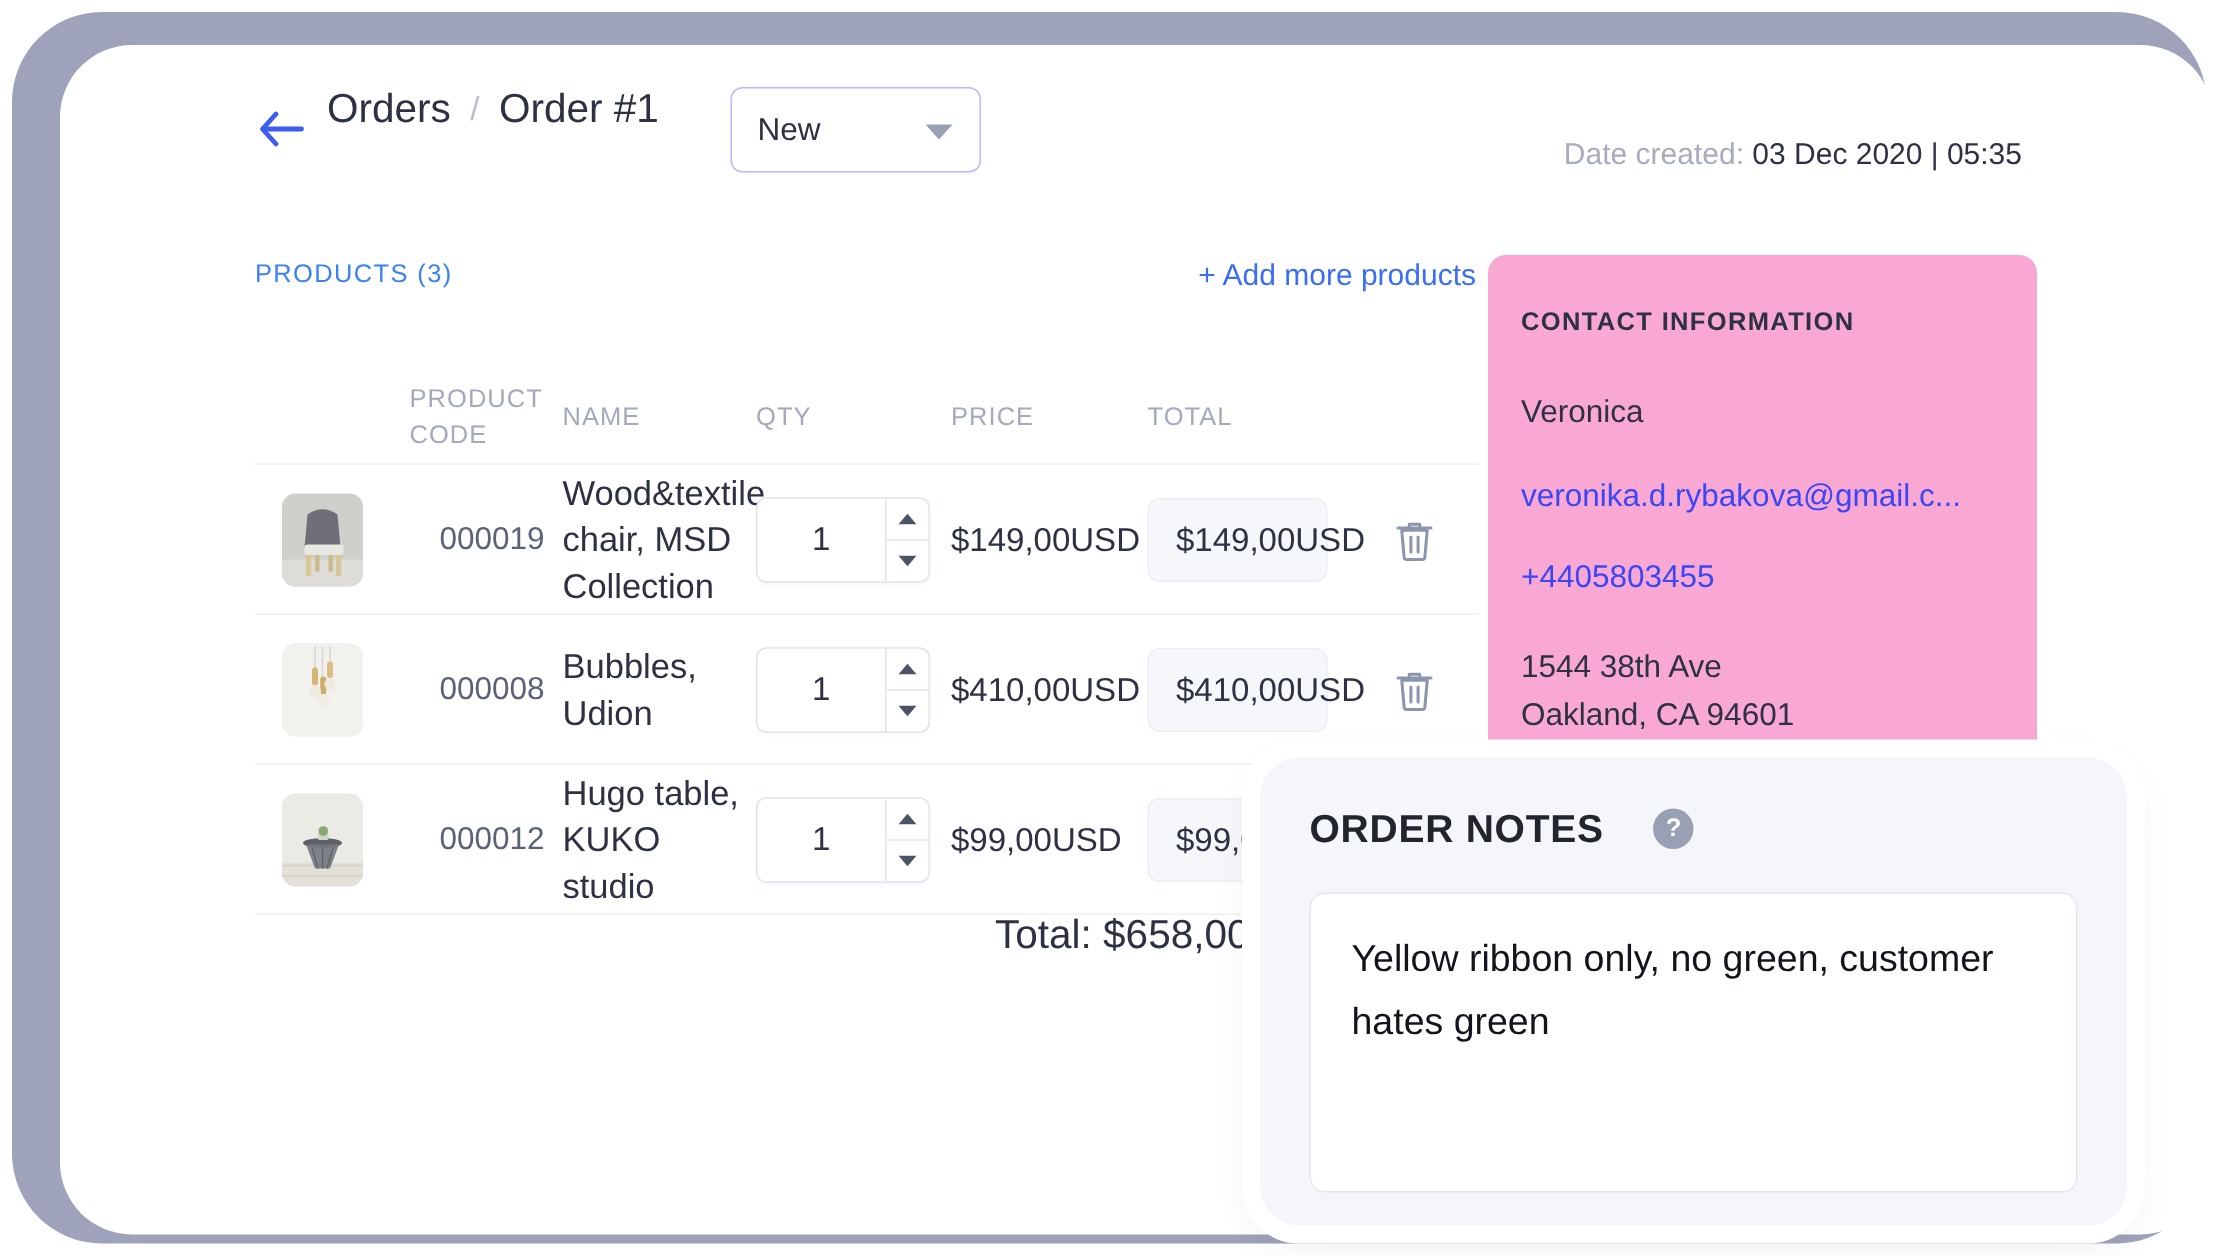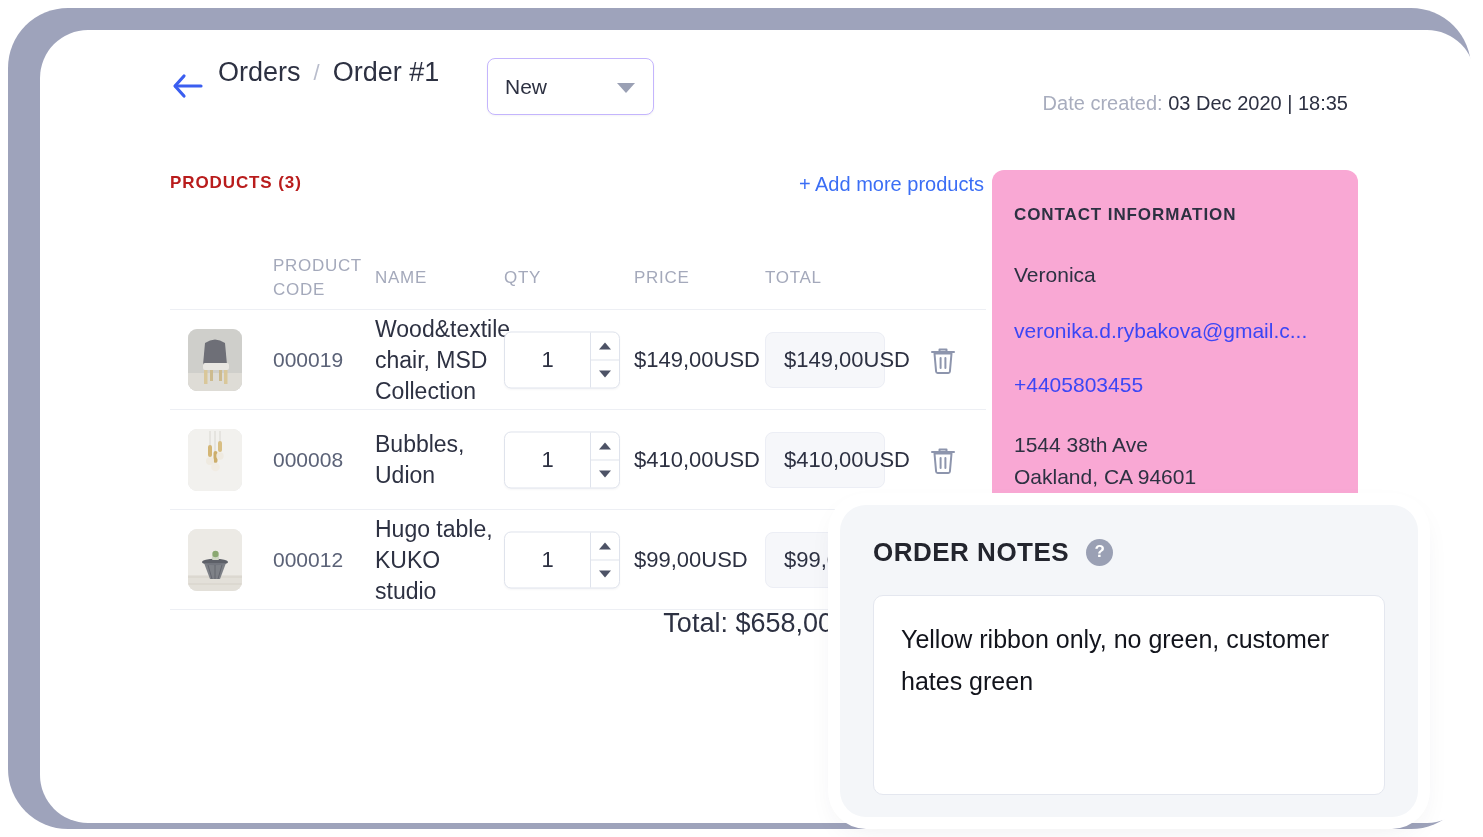--- a/index.html
+++ b/index.html
@@ -114,23 +114,23 @@
     position: absolute;
     left: 130px;
     top: 143px;
     width: 814px;
     height: 30px;
   }
   #products-title {
     position: absolute;
     left: 0; top: 0;
     font-size: 17px;
-    font-weight: bold;
+    font-weight: normal;
     letter-spacing: 0.9px;
-    color: #b91c1c;
+    color: #3b82f6;
   }
   #add-more {
     position: absolute;
     right: 0; top: 0;
     font-size: 20px;
     color: #3b6ef5;
     cursor: pointer;
     white-space: nowrap;
   }
 
@@ -182,20 +182,21 @@
     border-radius: 9px;
     overflow: hidden;
     background: #e8e8e6;
   }
   .thumb svg { display: block; width: 100%; height: 100%; }
 
   .p-code {
     font-size: 21px;
     color: #5b6277;
     white-space: nowrap;
+    margin-left: 20px;
   }
   .p-name {
     font-size: 23px;
     color: #2d3142;
     line-height: 31px;
     width: 130px;
   }
   .qty-wrap {
     width: 116px;
     height: 57px;
@@ -335,21 +336,21 @@
     background: #f4f6f9;
     border-radius: 26px;
     box-shadow: 0 0 0 12px #ffffff, 0 10px 30px rgba(45,49,66,0.10);
     box-sizing: border-box;
     padding: 30px 33px;
     z-index: 20;
   }
   #notes-head {
     display: flex;
     align-items: center;
-    gap: 17px;
+    gap: 33px;
     height: 34px;
   }
   #notes-title {
     font-size: 26px;
     font-weight: bold;
     letter-spacing: 0.5px;
     color: #23252e;
   }
   #notes-help {
     width: 27px;
@@ -403,21 +404,21 @@
         <span class="bc-current">Order #1</span>
       </div>
 
       <div id="status-select">
         <span class="sel-value">New</span>
         <span class="caret"></span>
       </div>
 
       <div id="date-created">
         <span class="dc-label">Date created:</span>
-        <span class="dc-value">03 Dec 2020 | 18:35</span>
+        <span class="dc-value">03 Dec 2020 | 05:35</span>
       </div>
     </div>
 
     <div id="products-head">
       <div id="products-title">PRODUCTS (3)</div>
       <div id="add-more">+ Add more products</div>
     </div>
 
     <div id="table">
 

